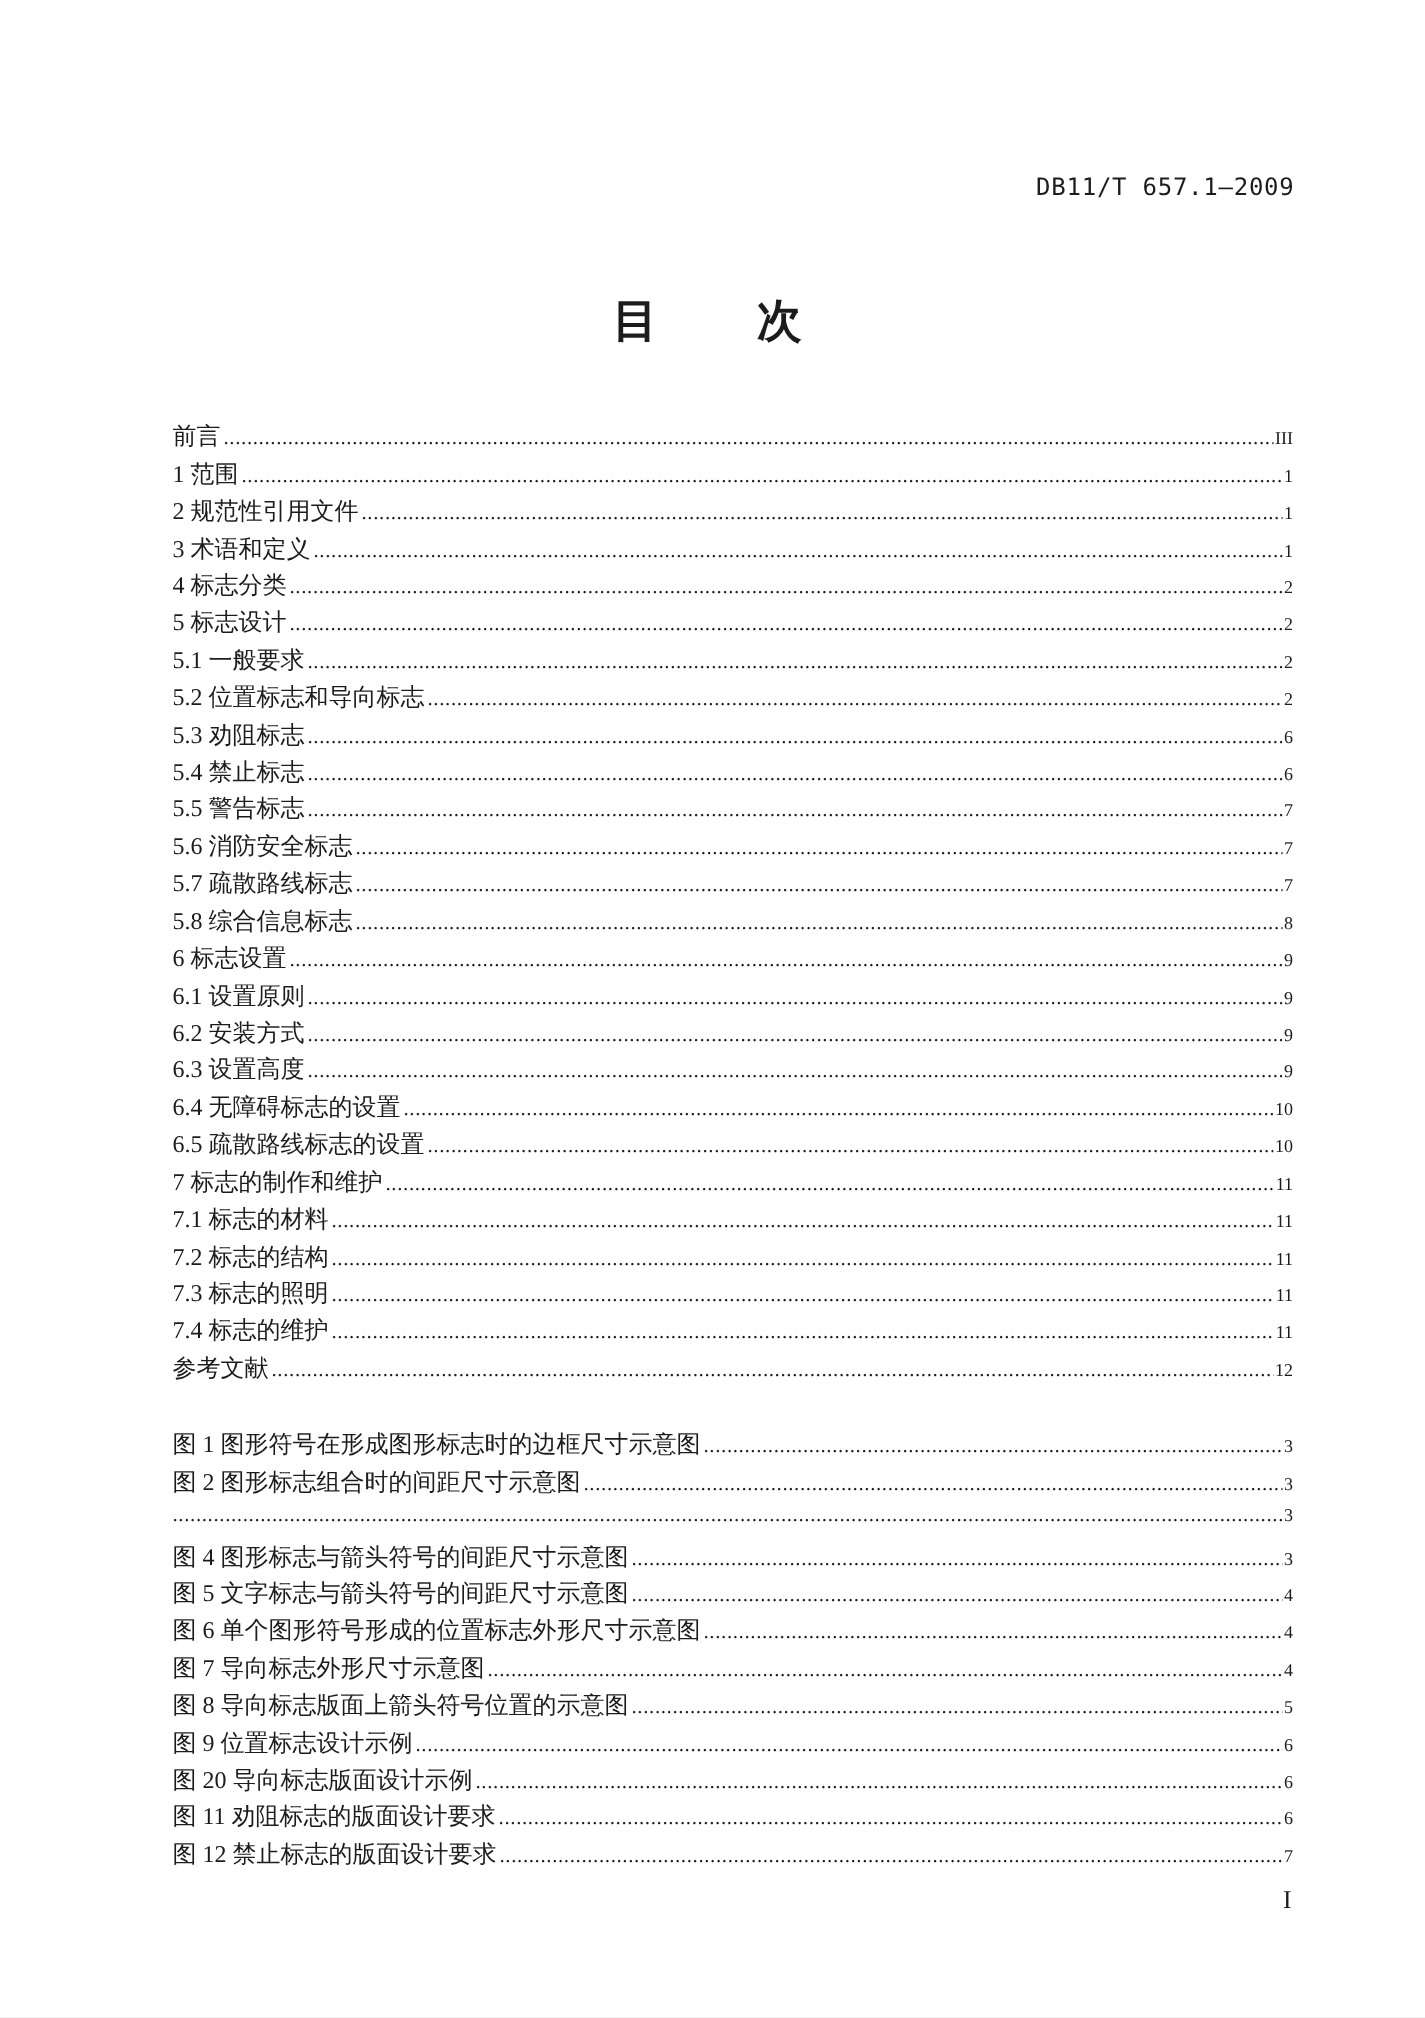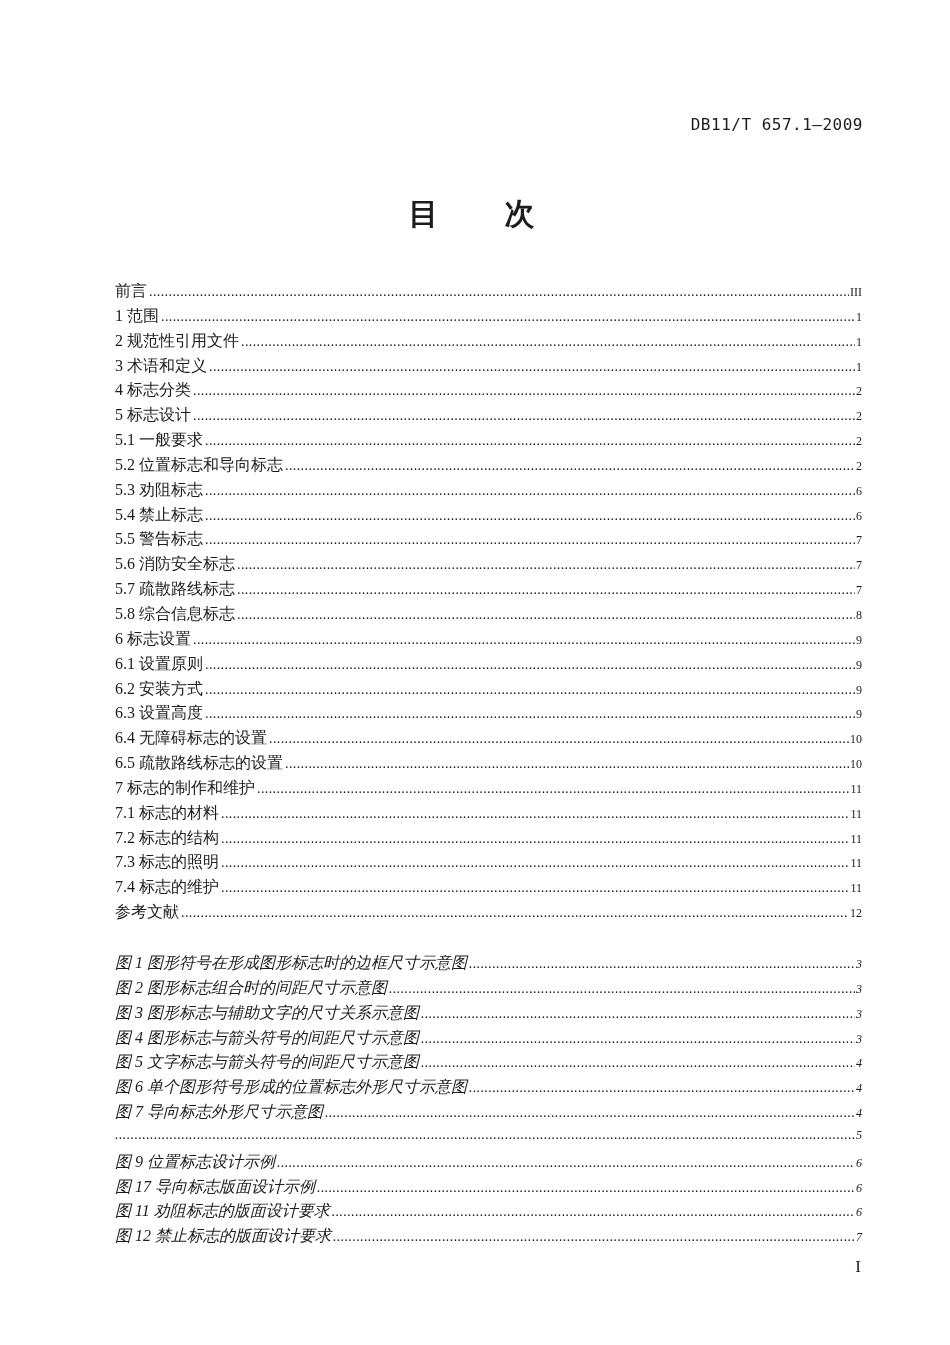--- a/index.html
+++ b/index.html
@@ -38,21 +38,21 @@
     letter-spacing: 2px;
     white-space: pre;
     font-family: "Liberation Serif", serif;
   }
   .toc-list {
     position: absolute;
     left: 115px;
     width: 747px;
   }
   #toc-main    { top: 281px; }
-  #toc-figures { top: 953px; font-style: italic; }
+  #toc-figures { top: 953px; }
   .toc-row {
     display: flex;
     align-items: baseline;
     height: 24.85px;
     font-size: 16px;
     text-align: center;
   }
   .toc-label {
     white-space: pre;
     flex: 0 0 auto;
@@ -229,21 +229,20 @@
         <span class="toc-label">图 1 图形符号在形成图形标志时的边框尺寸示意图</span>
         <span class="dots"></span>
         <span class="toc-page">3</span>
       </div>
       <div class="toc-row">
         <span class="toc-label">图 2 图形标志组合时的间距尺寸示意图</span>
         <span class="dots"></span>
         <span class="toc-page">3</span>
       </div>
       <div class="toc-row">
-        <span class="toc-label">图 3 图形标志与辅助文字的尺寸关系示意图</span>
         <span class="dots"></span>
         <span class="toc-page">3</span>
       </div>
       <div class="toc-row">
         <span class="toc-label">图 4 图形标志与箭头符号的间距尺寸示意图</span>
         <span class="dots"></span>
         <span class="toc-page">3</span>
       </div>
       <div class="toc-row">
         <span class="toc-label">图 5 文字标志与箭头符号的间距尺寸示意图</span>
@@ -254,30 +253,31 @@
         <span class="toc-label">图 6 单个图形符号形成的位置标志外形尺寸示意图</span>
         <span class="dots"></span>
         <span class="toc-page">4</span>
       </div>
       <div class="toc-row">
         <span class="toc-label">图 7 导向标志外形尺寸示意图</span>
         <span class="dots"></span>
         <span class="toc-page">4</span>
       </div>
       <div class="toc-row">
+        <span class="toc-label">图 8 导向标志版面上箭头符号位置的示意图</span>
         <span class="dots"></span>
         <span class="toc-page">5</span>
       </div>
       <div class="toc-row">
         <span class="toc-label">图 9 位置标志设计示例</span>
         <span class="dots"></span>
         <span class="toc-page">6</span>
       </div>
       <div class="toc-row">
-        <span class="toc-label">图 17 导向标志版面设计示例</span>
+        <span class="toc-label">图 20 导向标志版面设计示例</span>
         <span class="dots"></span>
         <span class="toc-page">6</span>
       </div>
       <div class="toc-row">
         <span class="toc-label">图 11 劝阻标志的版面设计要求</span>
         <span class="dots"></span>
         <span class="toc-page">6</span>
       </div>
       <div class="toc-row">
         <span class="toc-label">图 12 禁止标志的版面设计要求</span>

